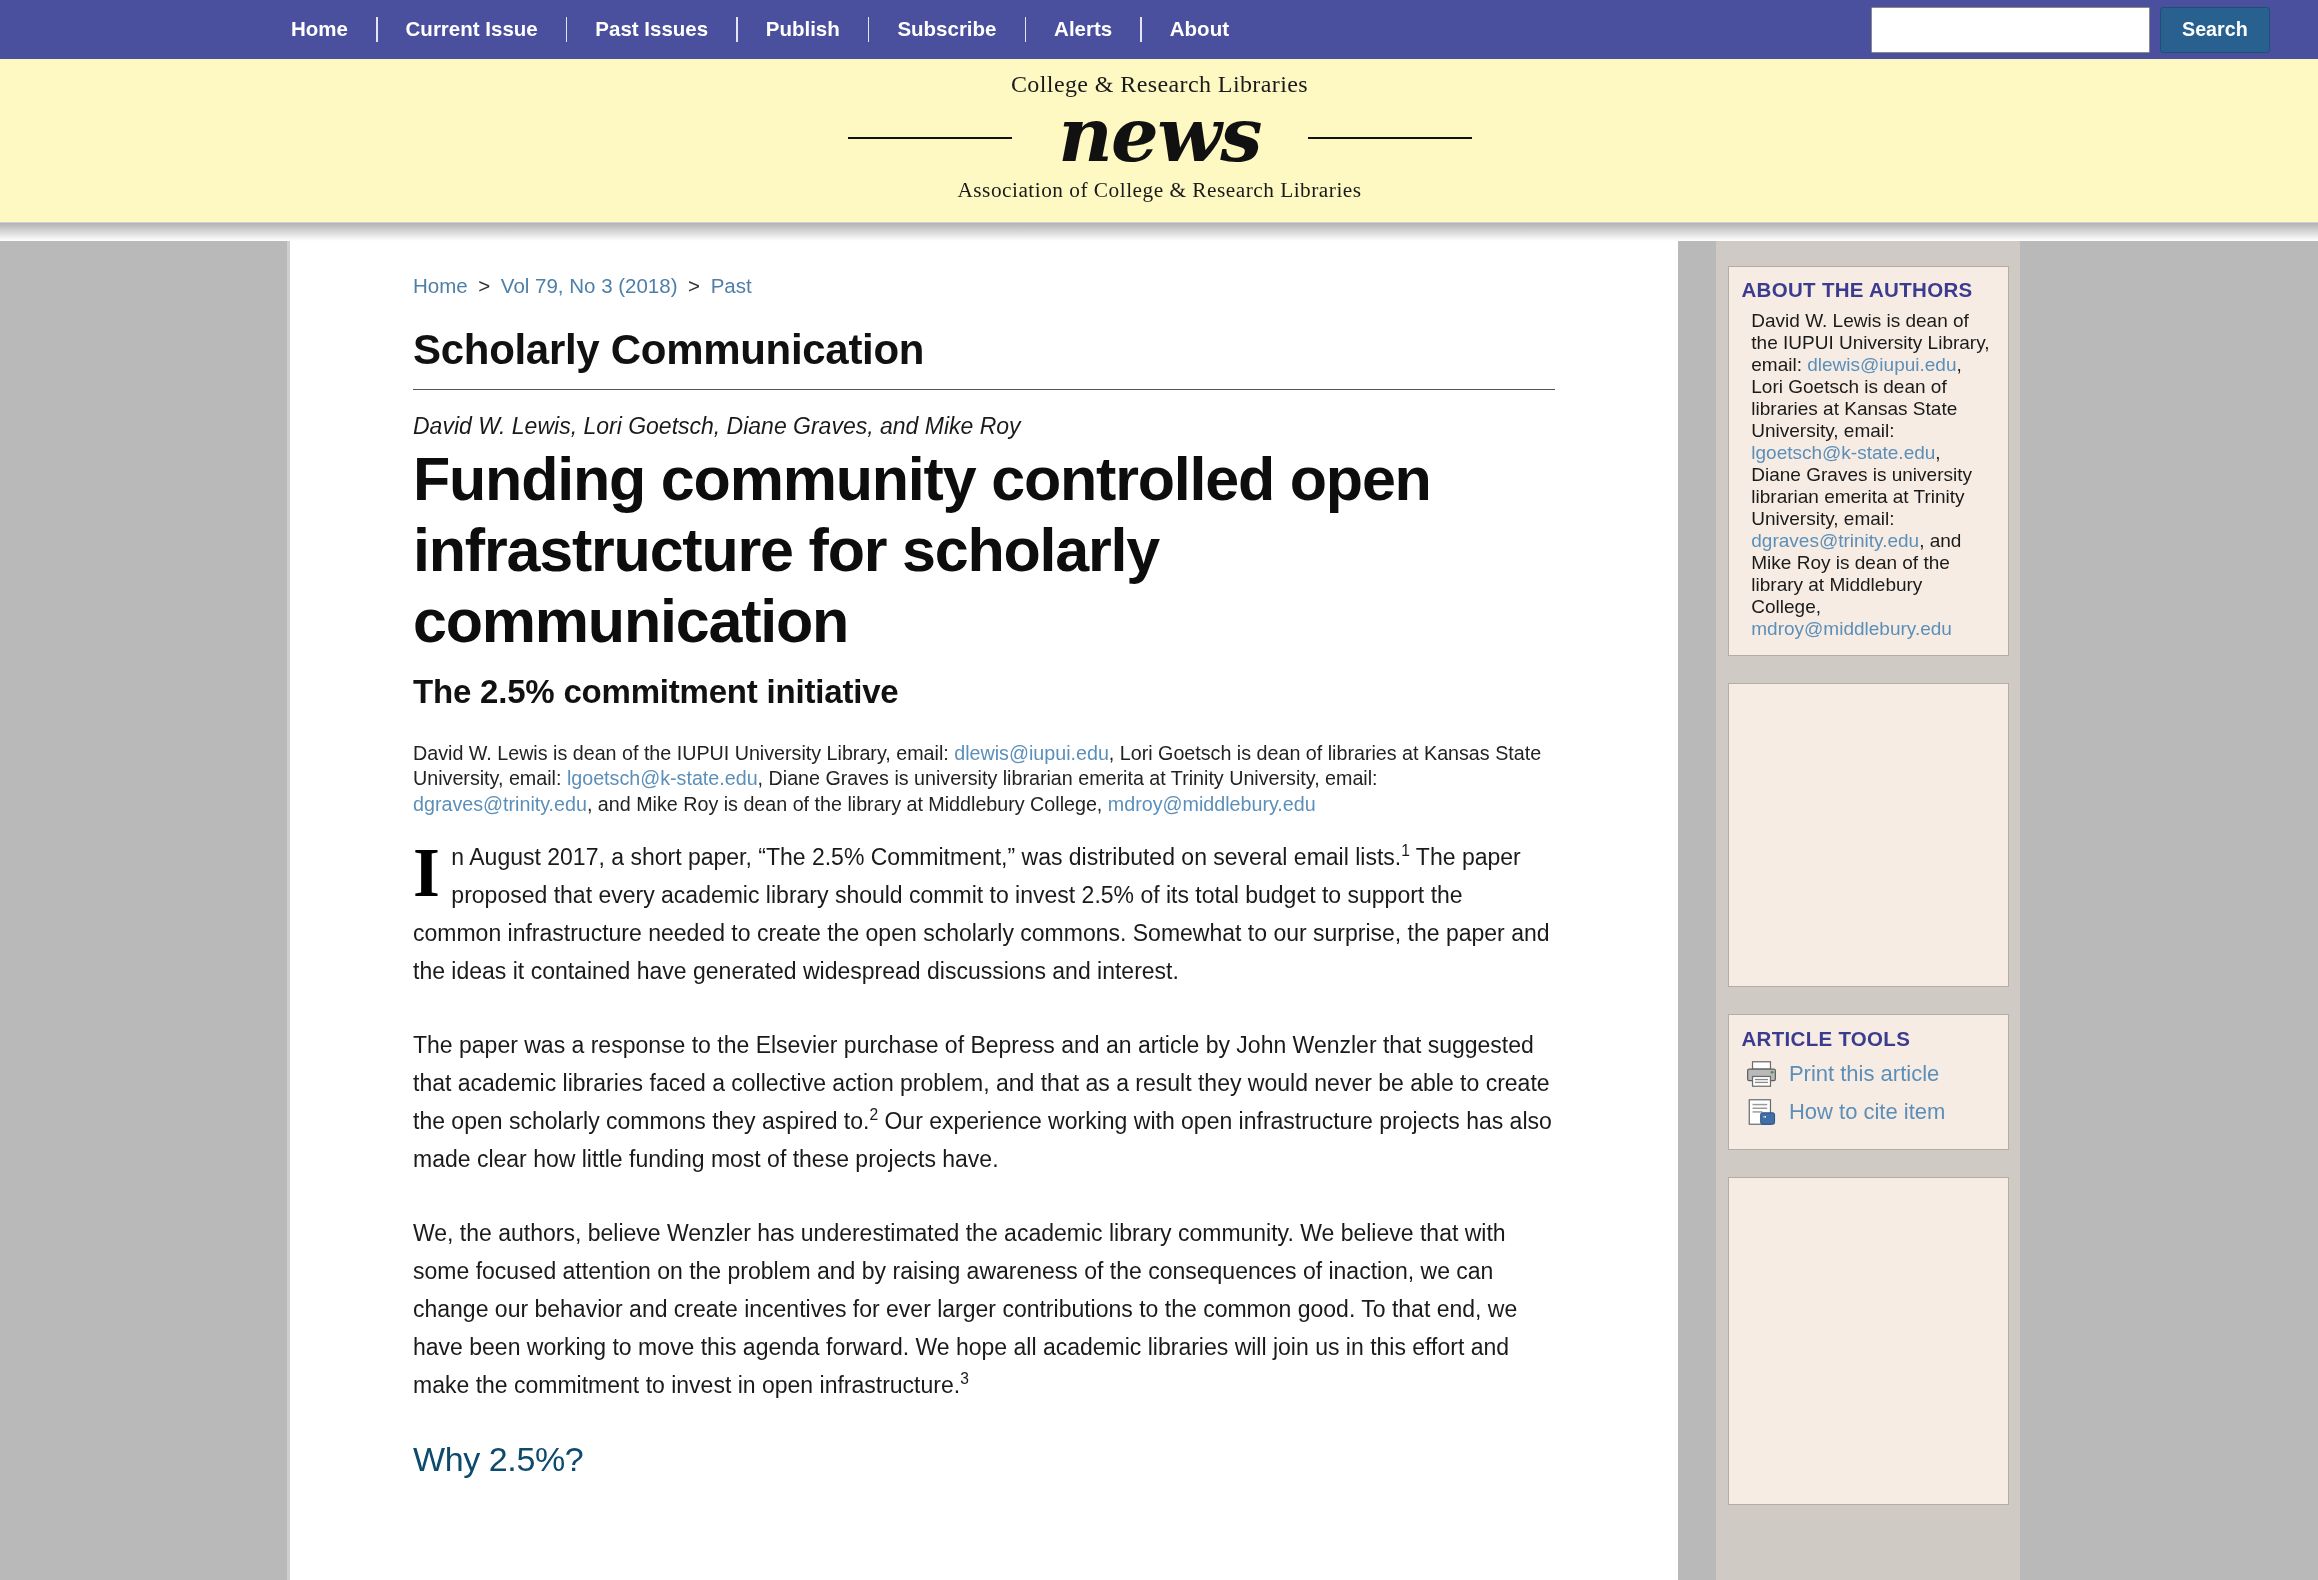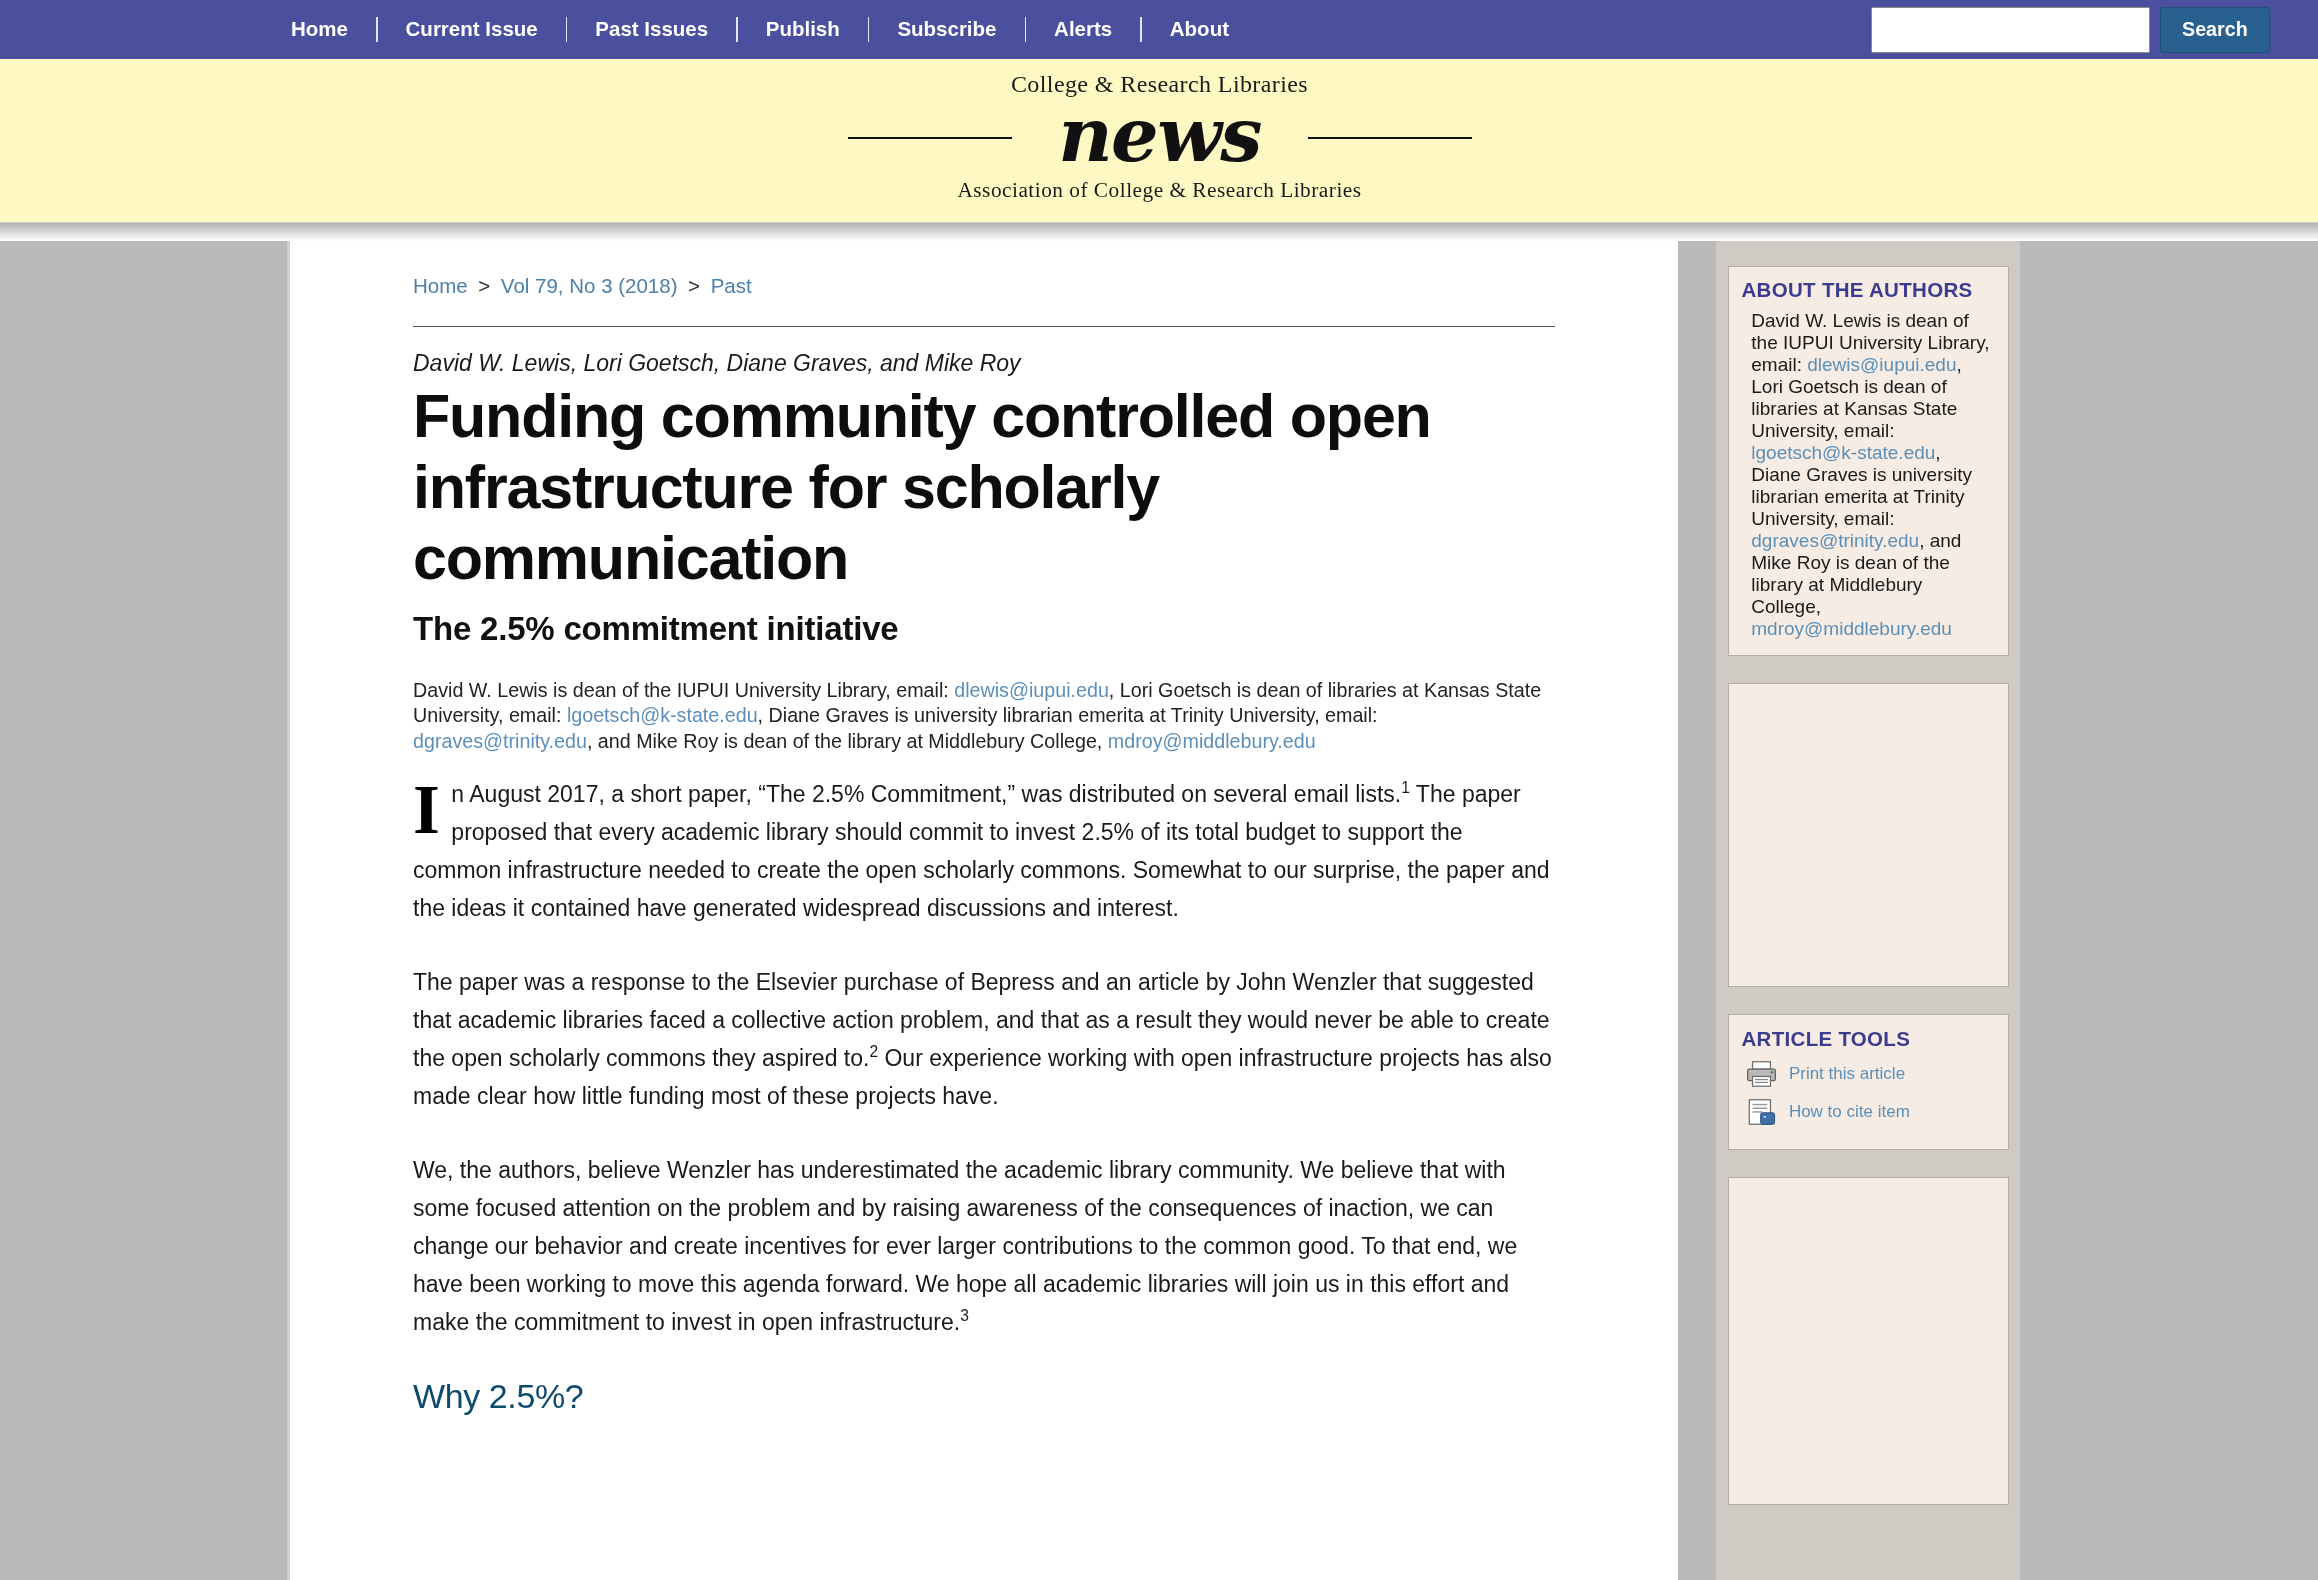--- a/index.html
+++ b/index.html
@@ -264,21 +264,21 @@
     align-items: center;
     margin: 9.8px 0 8.2px 4.9px;
   }
   .tool-icon {
     width: 31px; height: 28px;
     margin-right: 11.5px;
     flex: 0 0 auto;
     display: block;
   }
   .tool-label {
-    font-size: 17px;
+    font-size: 22px;
     color: #5b8fb9;
     text-decoration: none;
   }
 </style>
 </head>
 <body>
 
 <div class="topnav">
   <div class="nav-items">
     <a class="nav-item" href="#">Home</a>
@@ -320,20 +320,21 @@
     <div class="content-col">
 
       <div class="breadcrumb">
         <a href="#">Home</a>
         <span class="sep">&gt;</span>
         <a href="#">Vol 79, No 3 (2018)</a>
         <span class="sep">&gt;</span>
         <a href="#">Past</a>
       </div>
 
+      <div class="section-title">Scholarly Communication</div>
       <hr class="hr-thin">
 
       <div class="authors-line">David W. Lewis, Lori Goetsch, Diane Graves, and Mike Roy</div>
 
       <h1 class="article-title">Funding community controlled open infrastructure for scholarly communication</h1>
       <h2 class="subtitle">The 2.5% commitment initiative</h2>
 
       <div class="byline-small">
         <span>David W. Lewis is dean of the IUPUI University Library, email: </span><a href="#" class="link">dlewis@iupui.edu</a><span>, Lori Goetsch is dean of libraries at Kansas State University, email: </span><a href="#" class="link">lgoetsch@k-state.edu</a><span>, Diane Graves is university librarian emerita at Trinity University, email: </span><a href="#" class="link">dgraves@trinity.edu</a><span>, and Mike Roy is dean of the library at Middlebury College, </span><a href="#" class="link">mdroy@middlebury.edu</a>
       </div>

